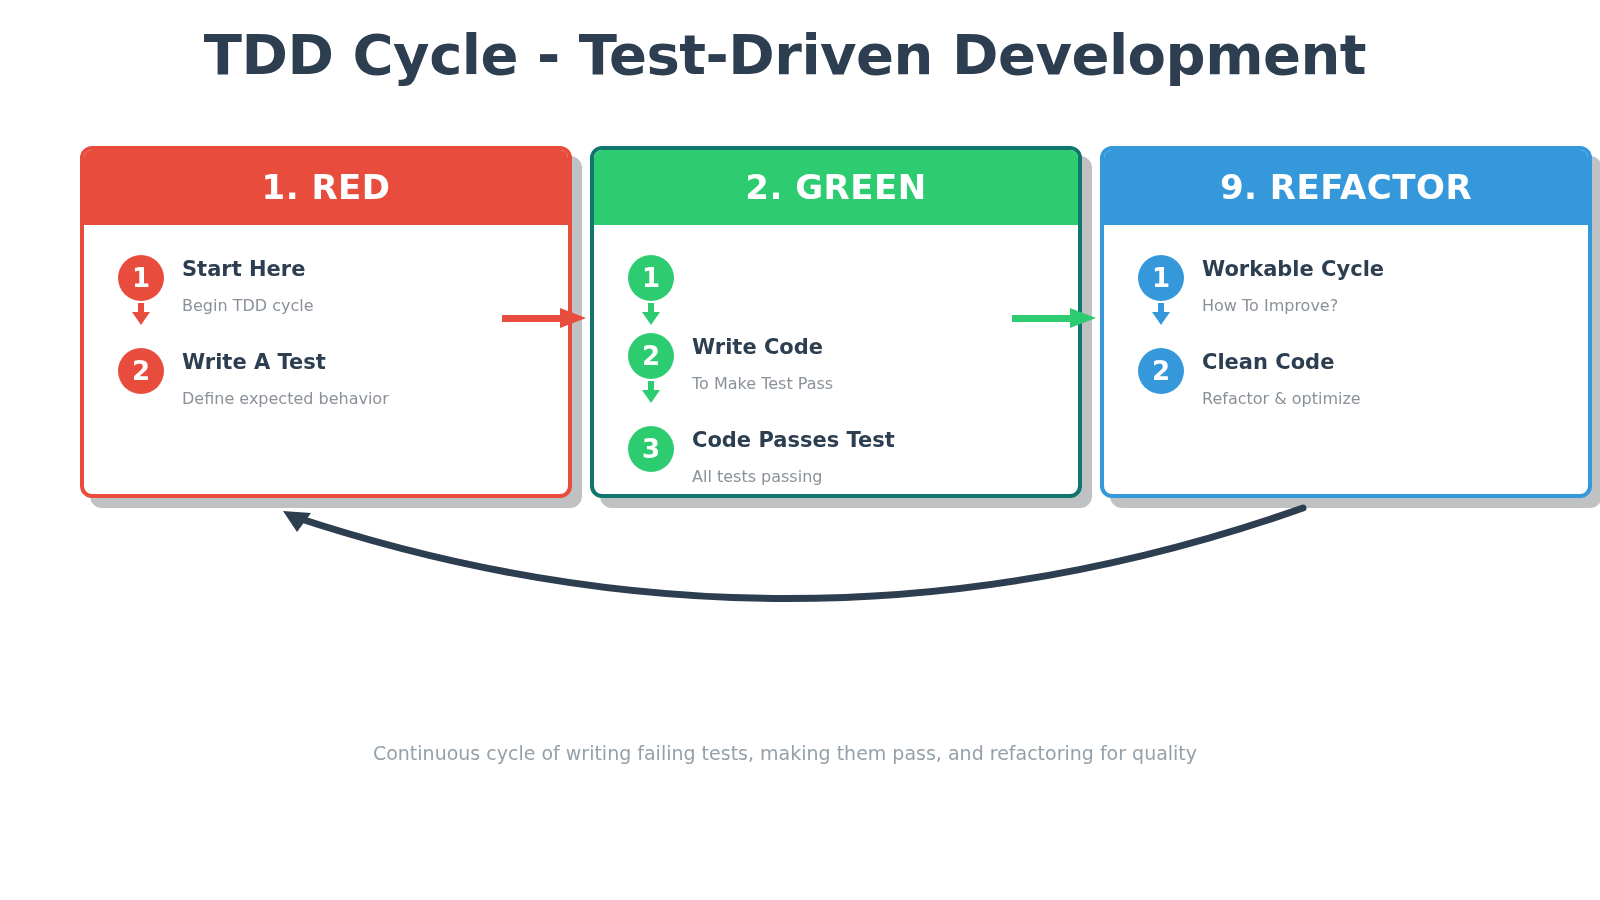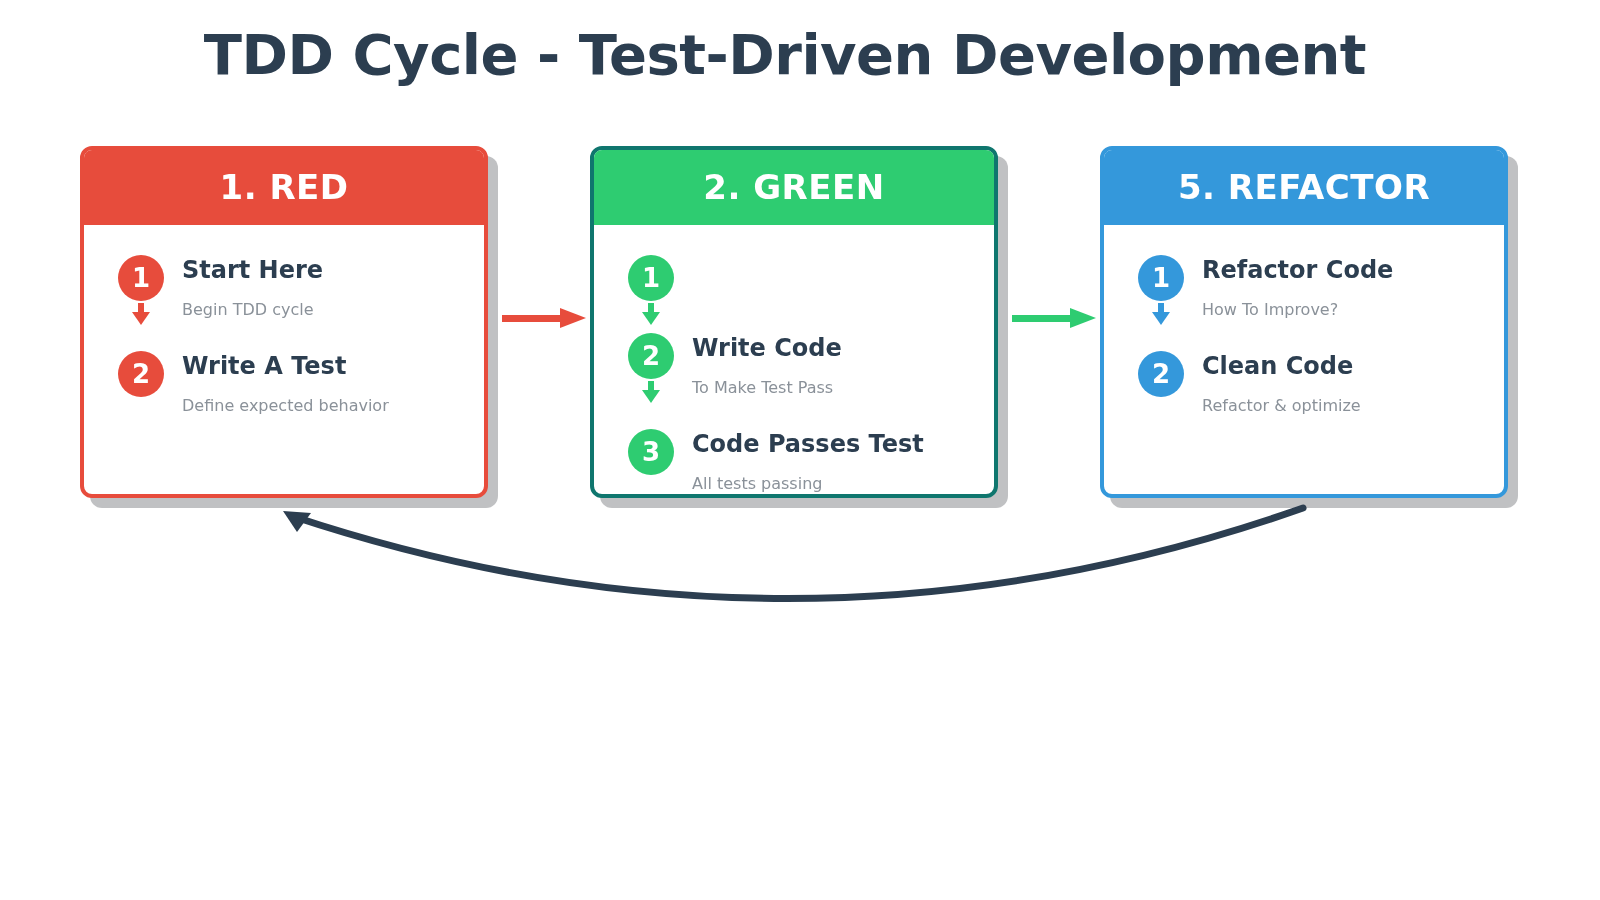--- a/index.html
+++ b/index.html
@@ -31,21 +31,21 @@
     font-weight: bold;
     color: #2c3e50;
     letter-spacing: -0.5px;
     white-space: nowrap;
   }
 
   
   .card {
     position: absolute;
     top: 146px;
-    width: 408px;
+    width: 492px;
     height: 352px;
     border-radius: 12px;
     box-sizing: border-box;
     box-shadow: 10px 10px 0 rgba(140, 142, 145, 0.55);
     overflow: hidden;
     background: #ffffff;
   }
   .card.red   { left: 80px;   border: 4px solid #e74c3c; }
   .card.green { left: 590px;  border: 4px solid #0f766e; }
   .card.blue  { left: 1100px; border: 4px solid #3498db; }
@@ -90,21 +90,21 @@
     justify-content: center;
     margin-right: 18px;
     line-height: 1;
   }
   .card.red   .step-badge { background: #e74c3c; }
   .card.green .step-badge { background: #2ecc71; }
   .card.blue  .step-badge { background: #3498db; }
 
   .step-text { padding-top: 2px; }
   .step-title {
-    font-size: 24px;
+    font-size: 21px;
     font-weight: bold;
     color: #2c3e50;
     line-height: 1.15;
     white-space: nowrap;
   }
   .step-sub {
     font-size: 16px;
     color: #8a9199;
     margin-top: 16px;
     line-height: 1.15;
@@ -276,27 +276,27 @@
 
     </div>
   </div>
 
   <div class="connector c2">
     <div class="line"></div>
     <div class="tip"></div>
   </div>
 
   <div class="card blue">
-    <div class="card-header">5. REFACTOR</div>
+    <div class="card-header">9. REFACTOR</div>
     <div class="card-body">
 
       <div class="step">
         <div class="step-badge">1</div>
         <div class="step-text">
-          <div class="step-title">Refactor Code</div>
+          <div class="step-title">Workable Cycle</div>
           <div class="step-sub">How To Improve?</div>
         </div>
         <div class="step-link" style="top:48px">
           <div class="shaft"></div>
             <div class="head"></div>
         </div>
       </div>
 
       <div class="step">
         <div class="step-badge">2</div>
@@ -308,14 +308,15 @@
 
     </div>
   </div>
 
   <svg class="return-curve" viewBox="0 0 1600 170">
     <path d="M 1303 28 Q 800 205 292 36" stroke="#2c3e50" stroke-width="7" fill="none" stroke-linecap="round"></path>
     <path d="M 283 31 L 311 33 L 297 52 Z" fill="#2c3e50"></path>
   </svg>
 
 
+  <div class="footer-note">Continuous cycle of writing failing tests, making them pass, and refactoring for quality</div>
 
 </div>
 
 </body></html>

